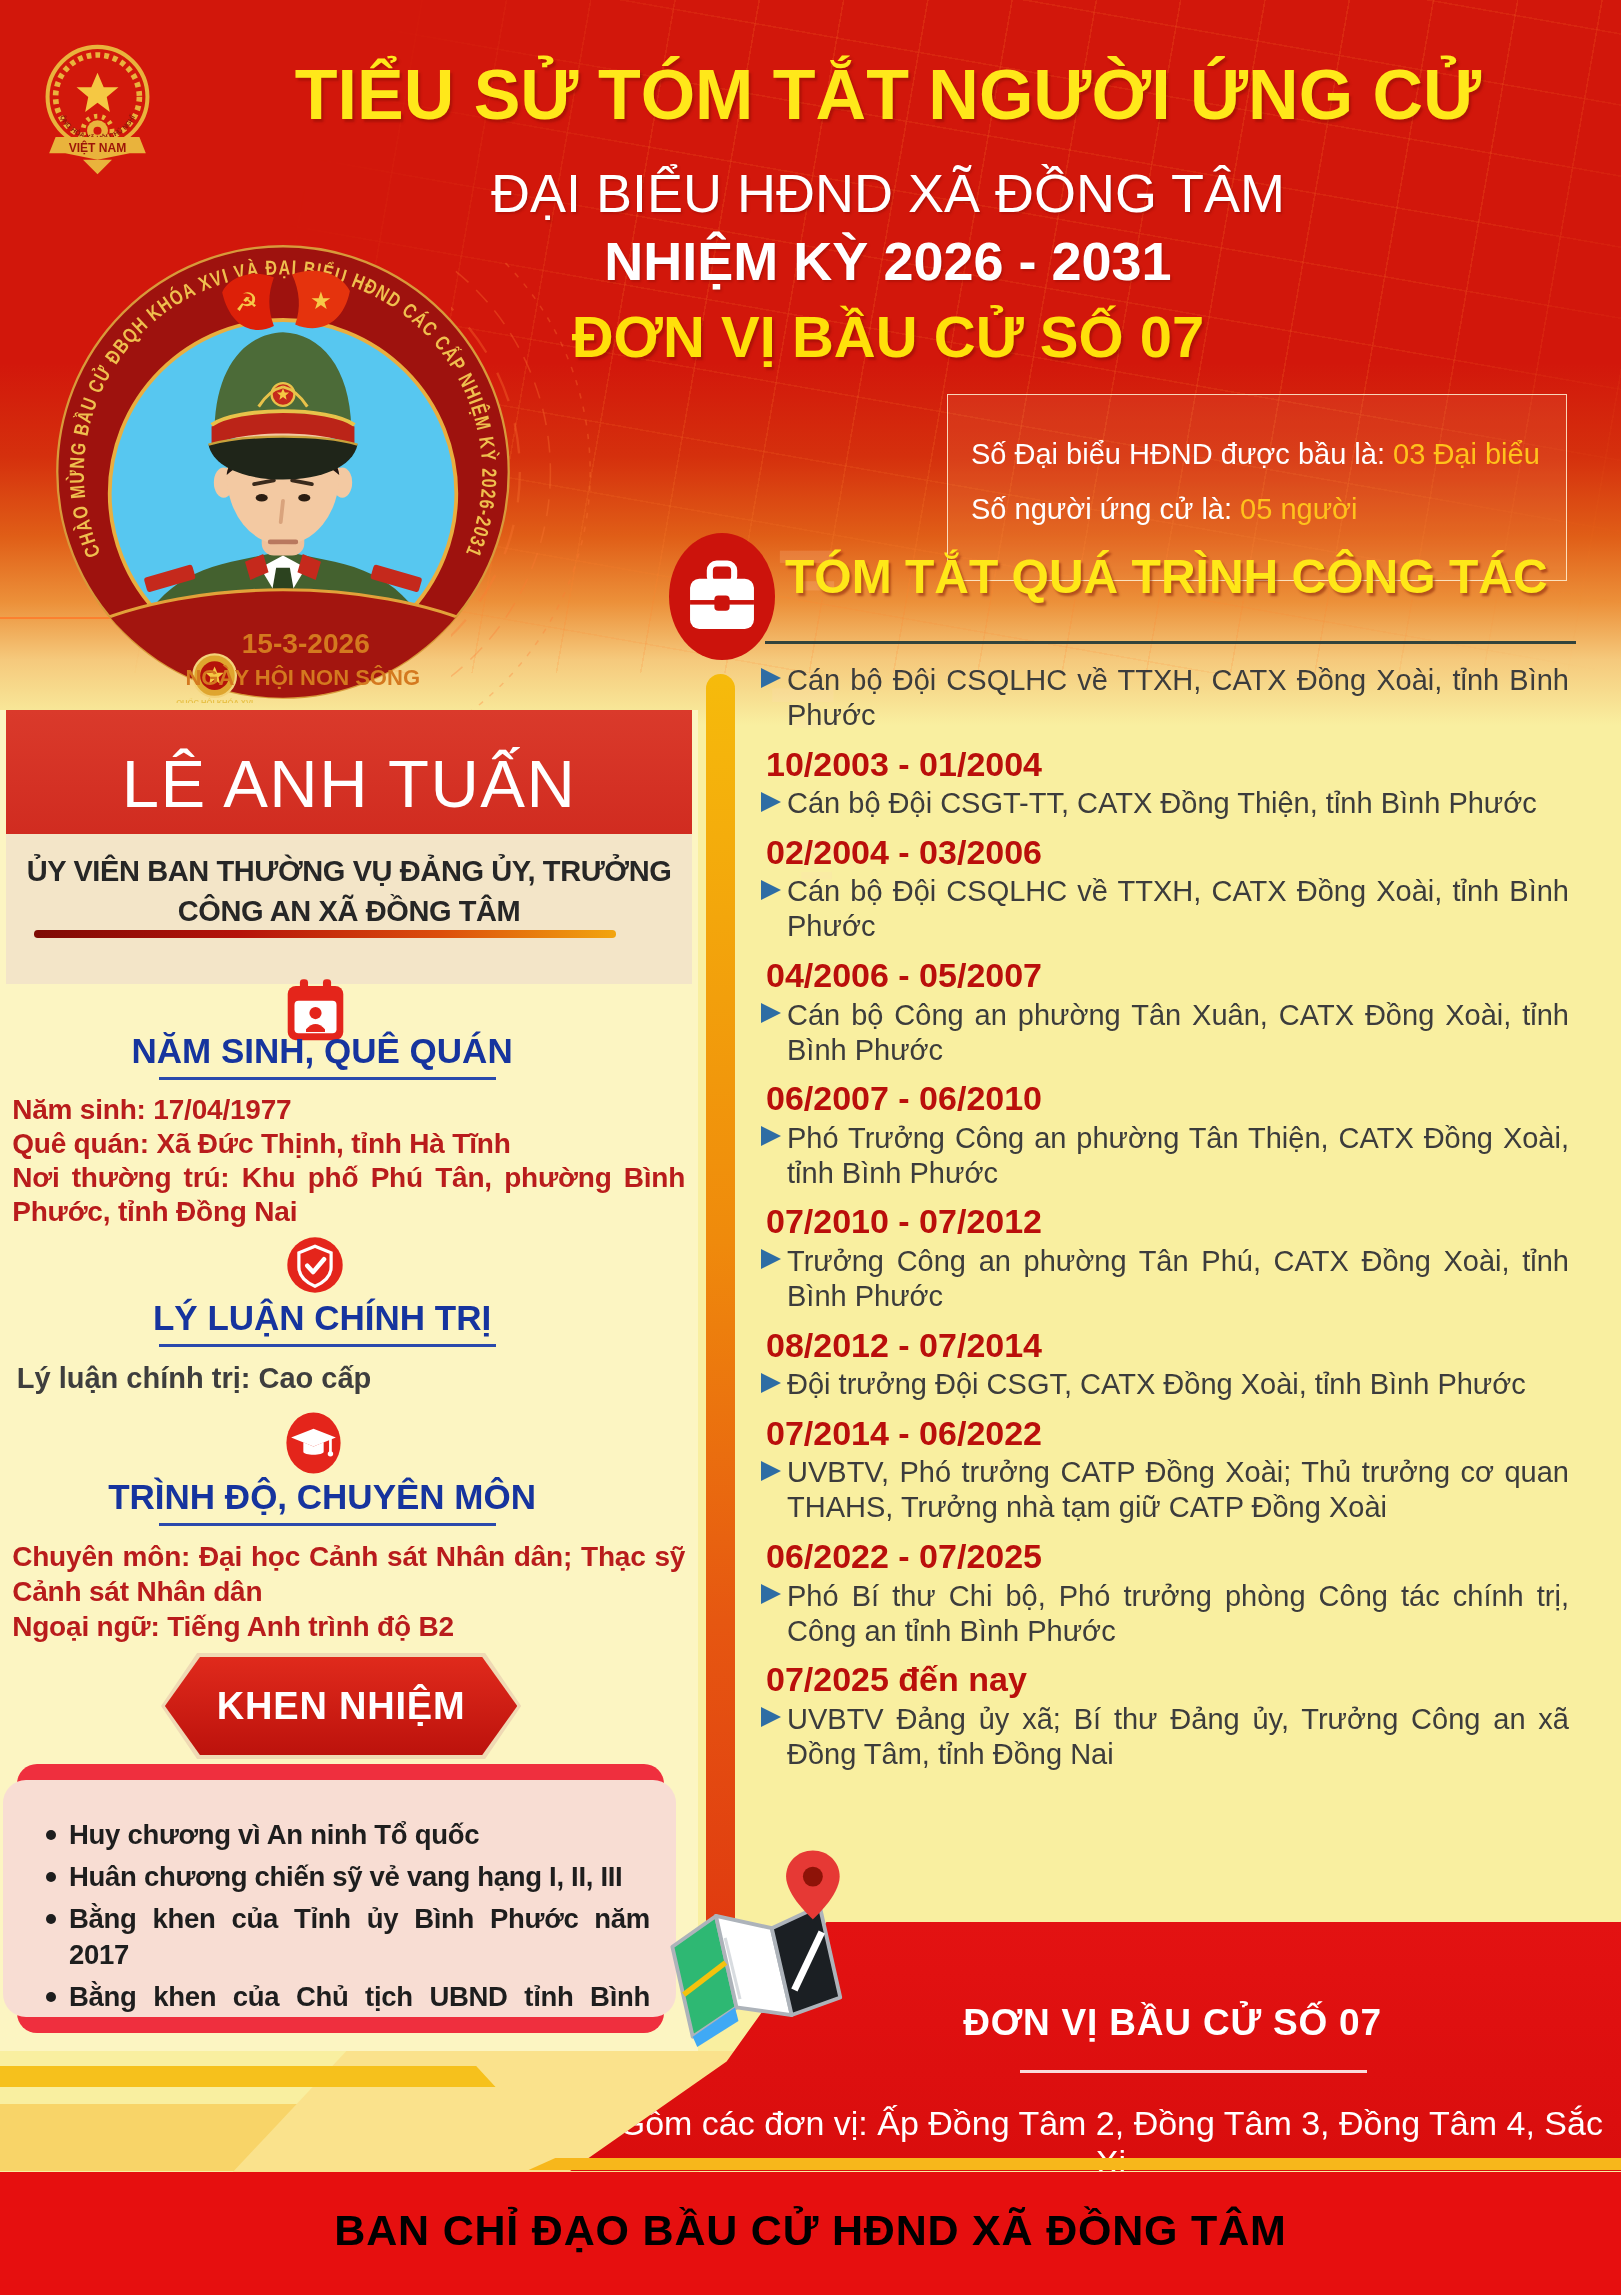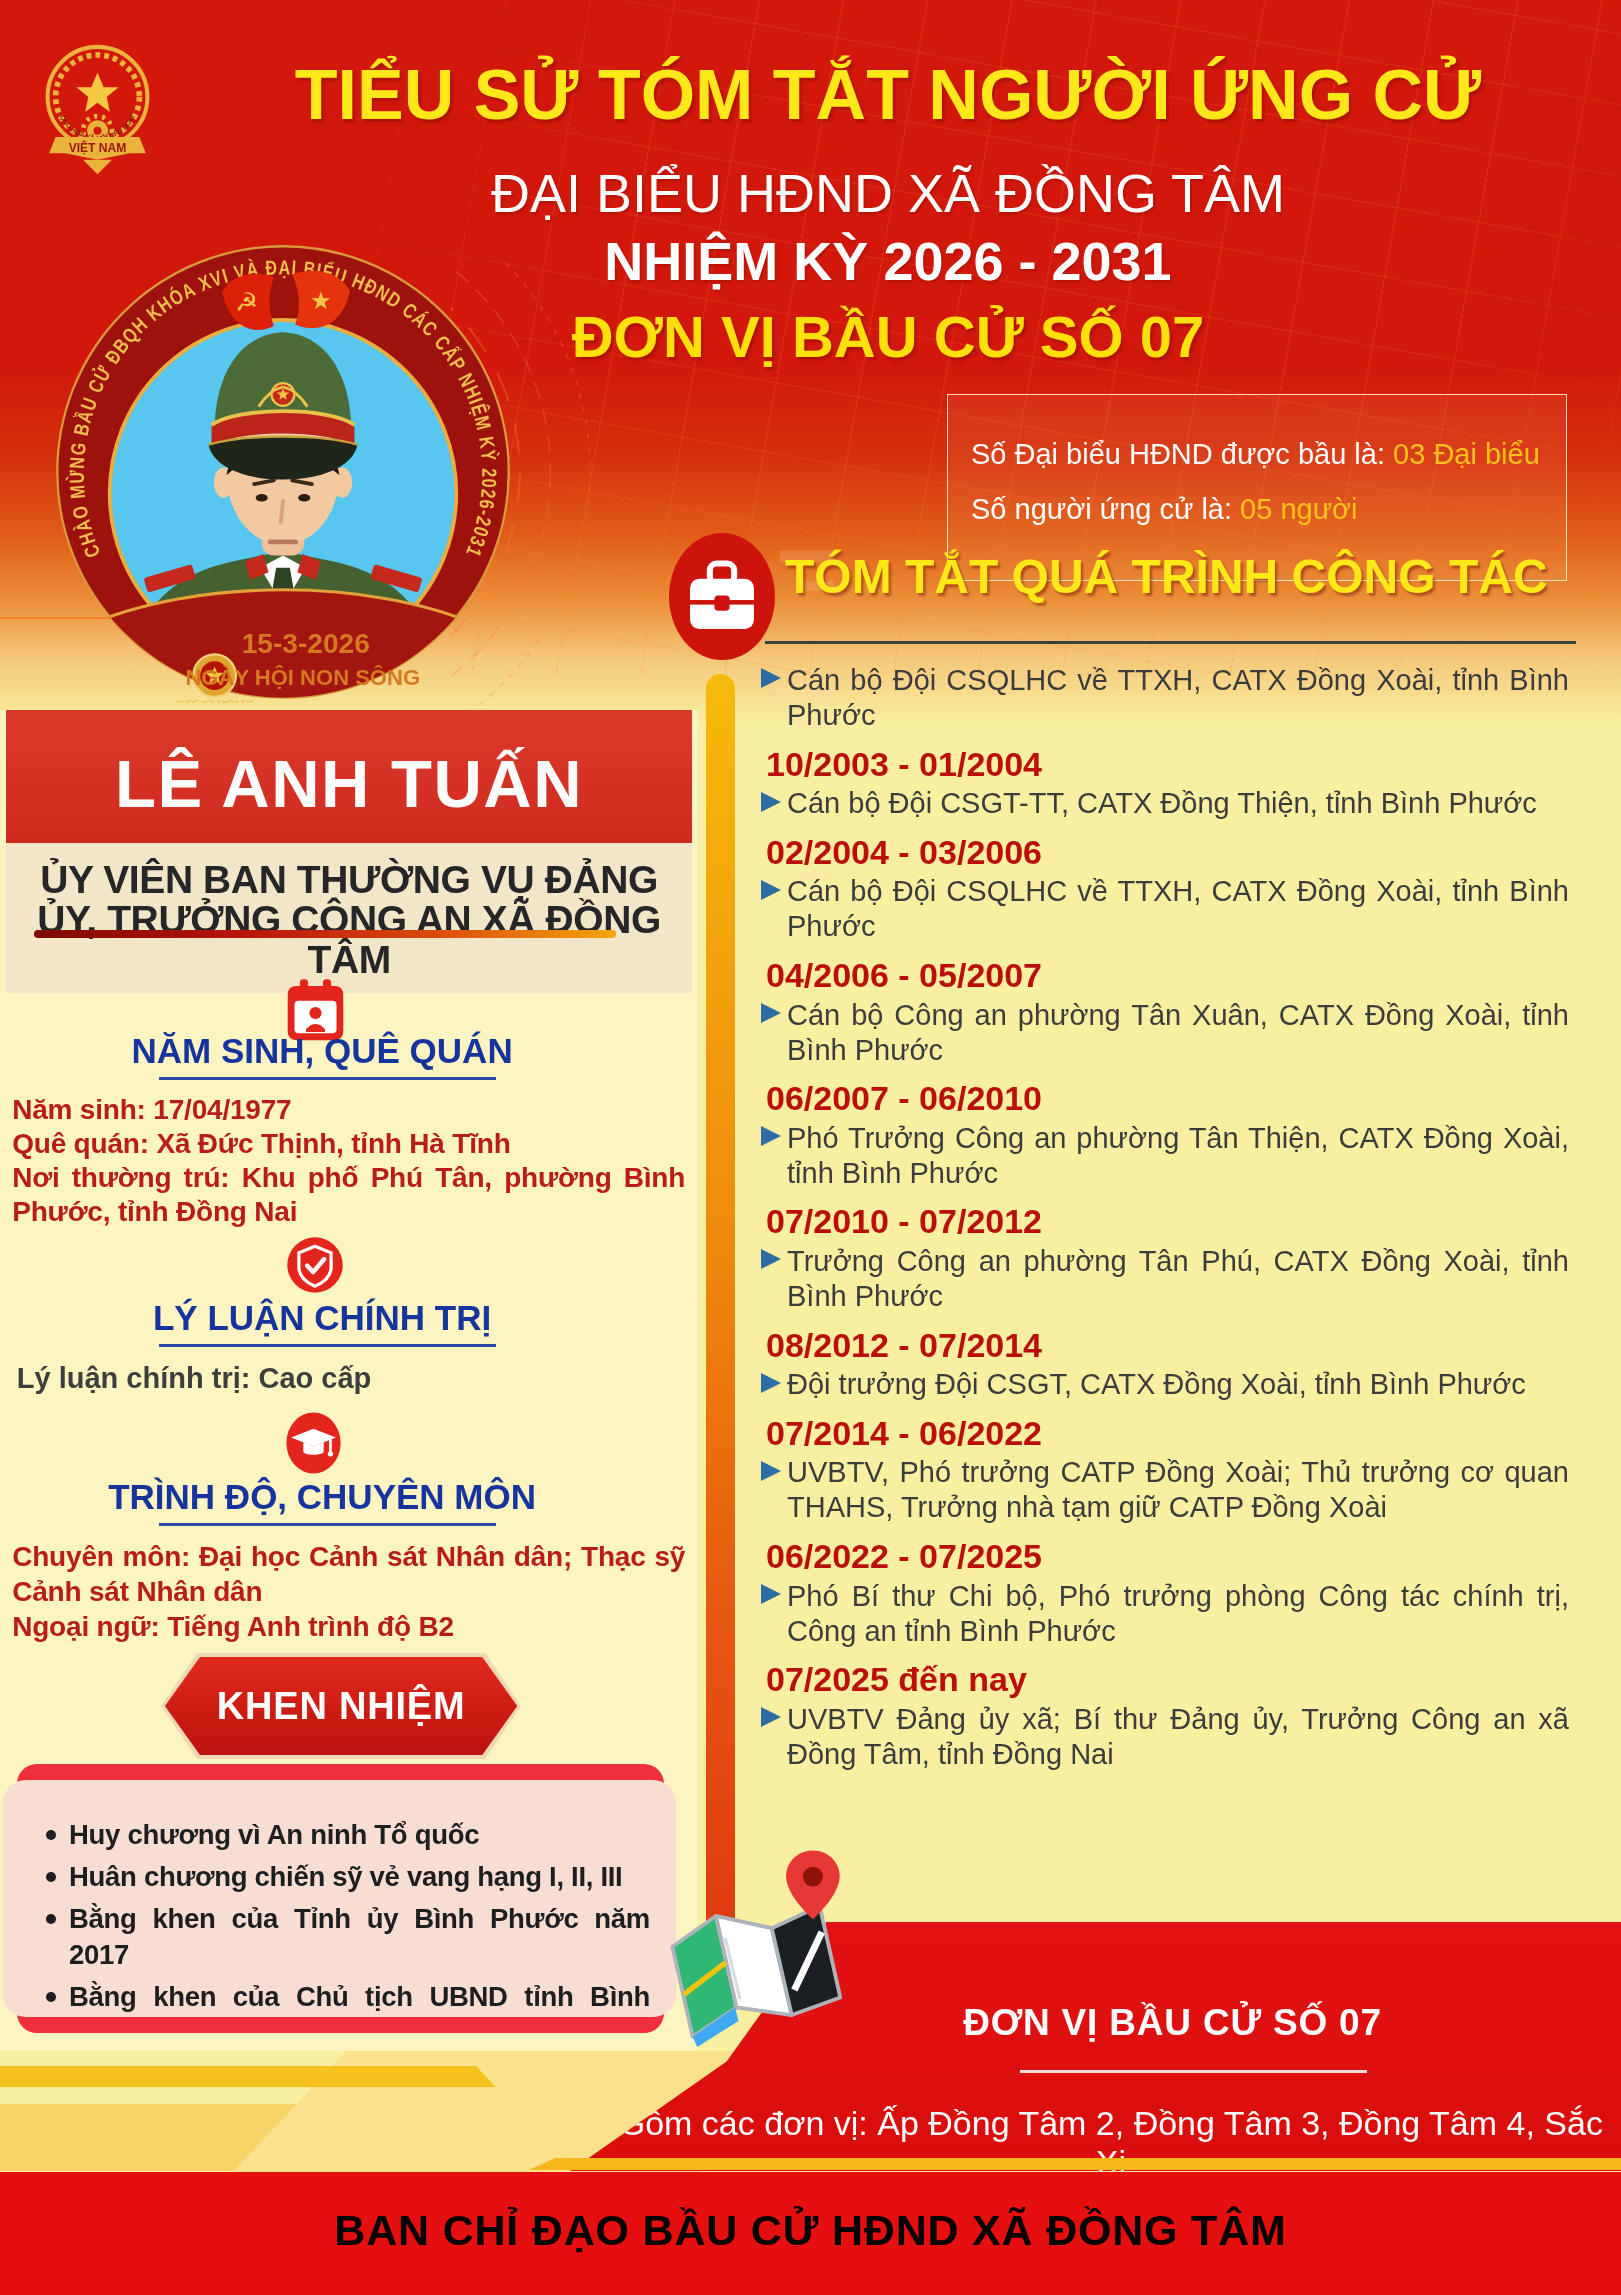--- a/index.html
+++ b/index.html
@@ -38,23 +38,23 @@
   
   .nat-emblem{position:absolute;left:40px;top:34px;}
   .badge{position:absolute;left:55px;top:244px;}
   .circuit{position:absolute;left:451px;top:260px;opacity:.32;}
 
   
   .left-panel{position:absolute;left:0;top:710px;width:698px;height:1341px;background:#FCF5C2;}
   .left-col{position:absolute;left:6.1px;top:710px;width:686px;height:1347px;}
   .name-box{position:absolute;left:0;top:0;width:686px;height:147px;
       background:linear-gradient(180deg,#DA3A2B,#CF291E);display:flex;align-items:center;justify-content:center;
-      font-size:67px;font-weight:bold;color:#fff;letter-spacing:1.5px;}
-  .pos-box{position:absolute;left:0;top:133px;width:686px;height:150px;background:#F3E5C8;
-      padding:17px 15.3px 0 15.3px;text-align:center;font-size:39px;font-weight:bold;color:#262626;
+      font-size:67px;font-weight:normal;color:#fff;letter-spacing:1.5px;}
+  .pos-box{position:absolute;left:0;top:124px;width:686px;height:150px;background:#F3E5C8;
+      padding:17px 15.3px 0 15.3px;text-align:center;font-size:29px;font-weight:bold;color:#262626;
       line-height:40px;letter-spacing:-0.4px;}
   .grad-bar{position:absolute;left:28px;top:220px;width:582px;height:7.7px;border-radius:3.8px;
       background:linear-gradient(90deg,#7E0B04,#B5130A 35%,#DC4E0C 70%,#F2A50F 100%);}
   .sec-icon{position:absolute;}
   .sec-h{position:absolute;width:100%;padding-right:54px;text-align:center;
       font-size:35px;font-weight:bold;color:#16349E;}
   .sec-u{position:absolute;left:153px;width:337px;height:3.1px;background:#2A49AC;}
   .sec-lines{position:absolute;left:6.1px;width:673px;font-size:28px;font-weight:bold;color:#b91c1c;
       line-height:34px;letter-spacing:-0.2px;text-align:justify;}
   .sec-line-left{position:absolute;left:10.7px;width:658px;font-size:29px;font-weight:bold;color:#3E3E3E;}

